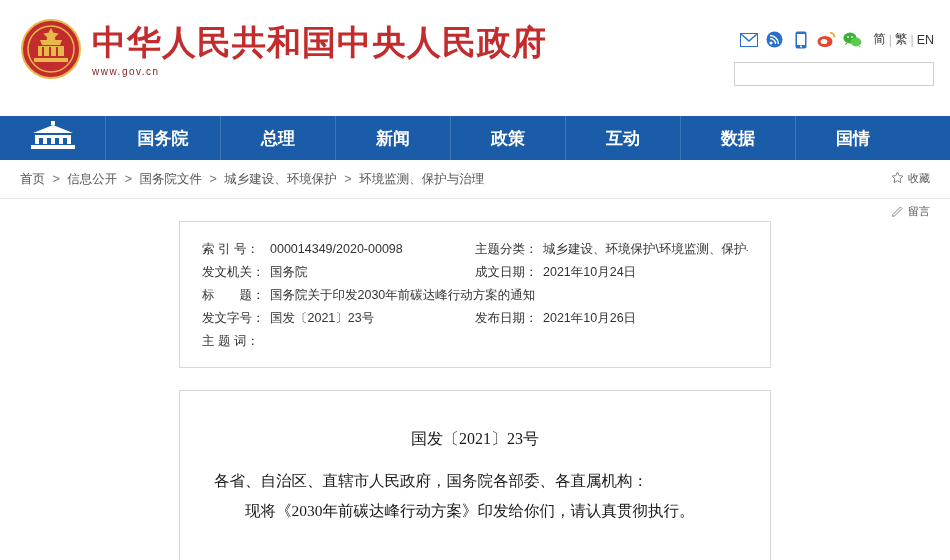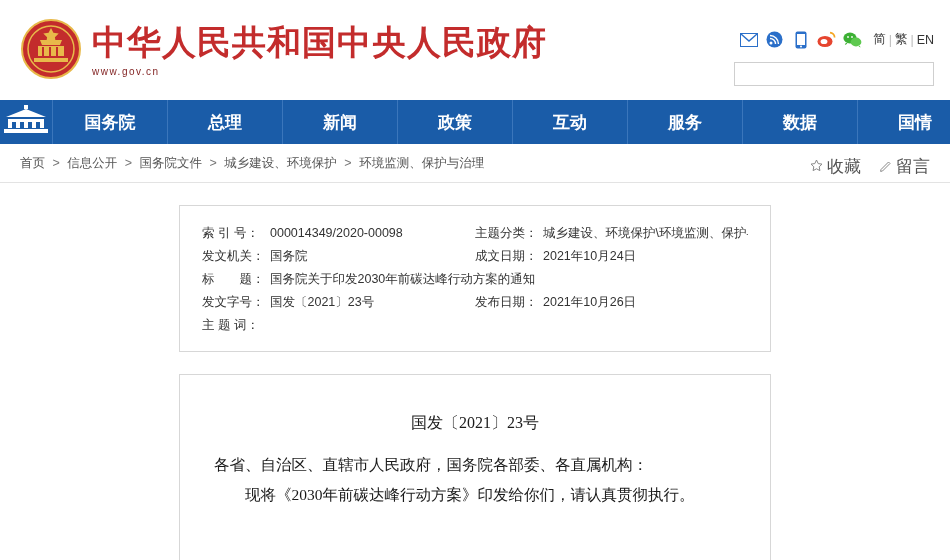--- a/index.html
+++ b/index.html
@@ -11,21 +11,21 @@
     height: 560px;
     overflow: hidden;
     background: #ffffff;
     font-family: "Liberation Sans", sans-serif;
     color: #333;
   }
 
   
   .site-header {
     position: relative;
-    height: 100px;
+    height: 116px;
     background: #ffffff;
     border-bottom: none;
   }
   .emblem {
     position: absolute;
     left: 20px;
     top: 18px;
     width: 62px;
     height: 62px;
   }
@@ -145,24 +145,25 @@
     font-size: 12.5px;
     color: #555;
     white-space: nowrap;
   }
   .breadcrumb .sep { margin: 0 4px; color: #777; }
   .breadcrumb a { color: #555; text-decoration: none; cursor: pointer; }
   .bc-actions {
     position: absolute;
     right: 20px;
     top: 11px;
-    font-size: 17px;
+    font-size: 11px;
     color: #555;
     display: flex;
     gap: 18px;
+    flex-direction: column;
   }
   .bc-actions .act {
     display: flex;
     align-items: center;
     gap: 4px;
     cursor: pointer;
   }
 
   
   .content {
@@ -325,21 +326,20 @@
         <path d="M6 12 L26 4 L46 12 z" fill="#ffffff"></path>
         <rect x="24" y="0" width="4" height="4" fill="#ffffff"></rect>
       </svg>
     </span>
   </div>
   <div class="nav-item">国务院</div>
   <div class="nav-item">总理</div>
   <div class="nav-item">新闻</div>
   <div class="nav-item">政策</div>
   <div class="nav-item">互动</div>
-  <div class="nav-item">服务</div>
   <div class="nav-item">数据</div>
   <div class="nav-item">国情</div>
 
 </div>
 
 <div class="breadcrumb-bar">
   <div class="breadcrumb">
     <a>首页</a>
     <span class="sep">&gt;</span>
     <a>信息公开</a>

